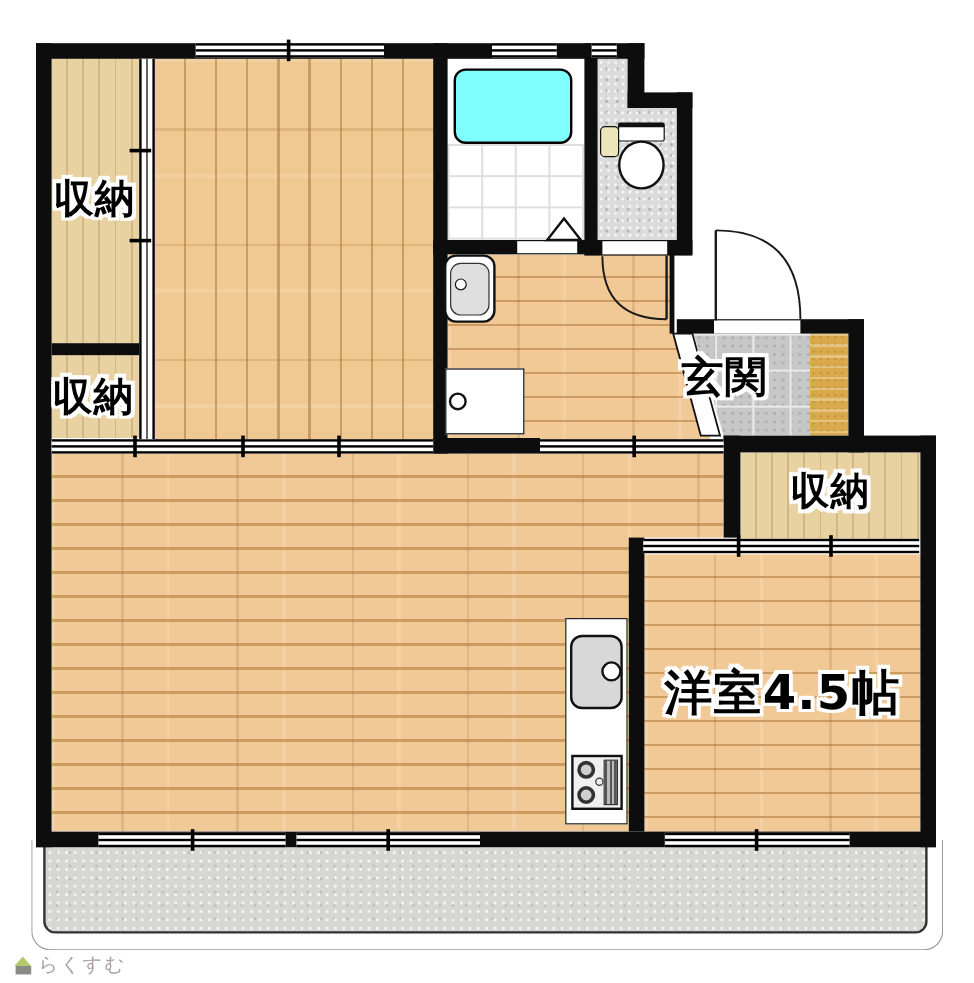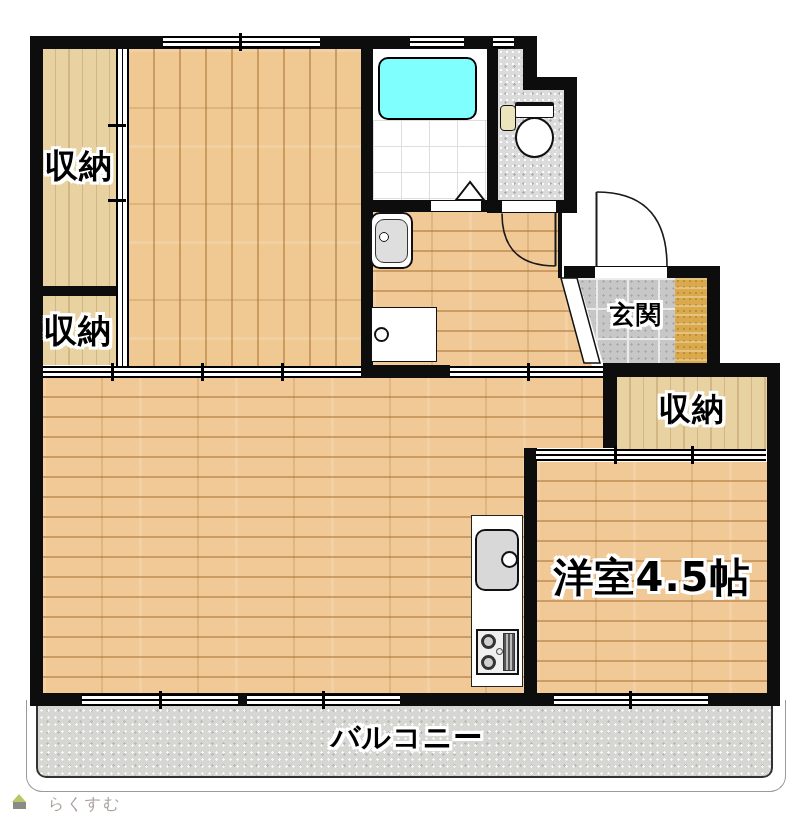--- a/index.html
+++ b/index.html
@@ -43,21 +43,21 @@
   .win-v{position:absolute;width:13px;background:#fff;border-left:2px solid #000;border-right:2px solid #000;box-sizing:border-box;}
   .win-v::after{content:"";position:absolute;top:0;bottom:0;left:50%;margin-left:-1px;width:1.5px;background:#000;}
   .tick-v{position:absolute;width:2.5px;height:18px;background:#000;}
   .tick-h{position:absolute;width:18px;height:2.5px;background:#000;}
   .gap{position:absolute;background:#fff;}
   
   .tub{position:absolute;background:#80ffff;border:2.5px solid #000;border-radius:10px;box-sizing:border-box;}
   .outline{box-sizing:border-box;}
   .label{position:absolute;transform:translate(-50%,-50%);font-weight:bold;color:#000;white-space:nowrap;letter-spacing:1px;
     text-shadow:3px 0 0 #fff,-3px 0 0 #fff,0 3px 0 #fff,0 -3px 0 #fff,2px 2px 0 #fff,-2px 2px 0 #fff,2px -2px 0 #fff,-2px -2px 0 #fff,3px 3px 0 #fff,-3px -3px 0 #fff,3px -3px 0 #fff,-3px 3px 0 #fff;}
-  .watermark{position:absolute;display:flex;gap:21px;color:#a9a09b;font-size:16px;letter-spacing:2px;}
+  .watermark{position:absolute;display:flex;align-items:center;gap:5px;color:#a9a09b;font-size:16px;letter-spacing:2px;}
   .wm-icon{width:15px;height:15px;position:relative;display:inline-block;}
   .wm-icon .roof{position:absolute;left:0;top:0;width:0;height:0;border-left:7.5px solid transparent;border-right:7.5px solid transparent;border-bottom:8px solid #b5c96a;}
   .wm-icon .base{position:absolute;left:1px;bottom:0;width:13px;height:7px;background:#8a8a86;}
   svg.overlay{position:absolute;left:0;top:0;pointer-events:none;}
 </style>
 </head>
 <body>
 
 <div id="plan">
 
@@ -162,22 +162,21 @@
     <path d="M596.5,192 Q667,192 667,266" stroke="#1a1a1a" stroke-width="1.6" fill="none"></path>
     <path d="M555.5,213 L555.5,266" stroke="#1a1a1a" stroke-width="2" fill="none"></path>
     <path d="M502,213.5 Q502,266 555.5,266" stroke="#1a1a1a" stroke-width="1.6" fill="none"></path>
     <polygon points="470,182 456,200 484,200" fill="#ffffff" stroke="#111" stroke-width="2"></polygon>
   </svg>
 
   <div class="label" style="left:652px;top:577px;font-size:40px;">洋室4.5帖</div>
   <div class="label" style="left:79px;top:166px;font-size:33px;">収納</div>
   <div class="label" style="left:78px;top:331px;font-size:33px;">収納</div>
   <div class="label" style="left:692px;top:410px;font-size:32px;">収納</div>
-  <div class="label" style="left:636px;top:314px;font-size:25px;">玄関</div>
-  <div class="label" style="left:407px;top:738px;font-size:29px;">バルコニー</div>
+  <div class="label" style="left:604px;top:314px;font-size:35px;">玄関</div>
 
   <div class="watermark" style="left:12px;top:794px;">
     <span class="wm-icon">
         <span class="roof"></span>
         <span class="base"></span>
       </span>
     <span>らくすむ</span>
   </div>
 
 </div>

